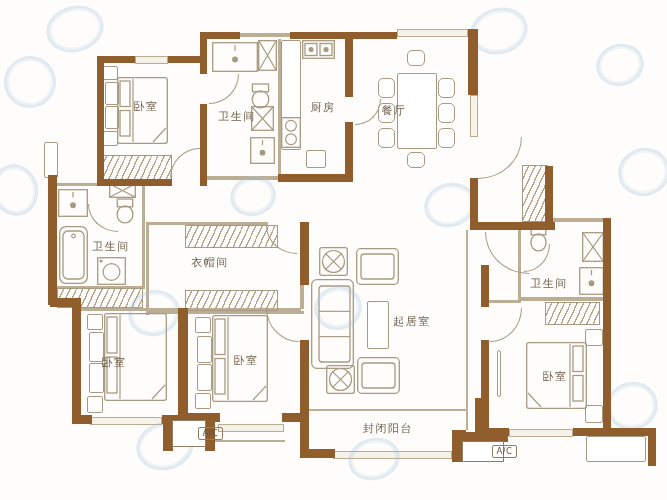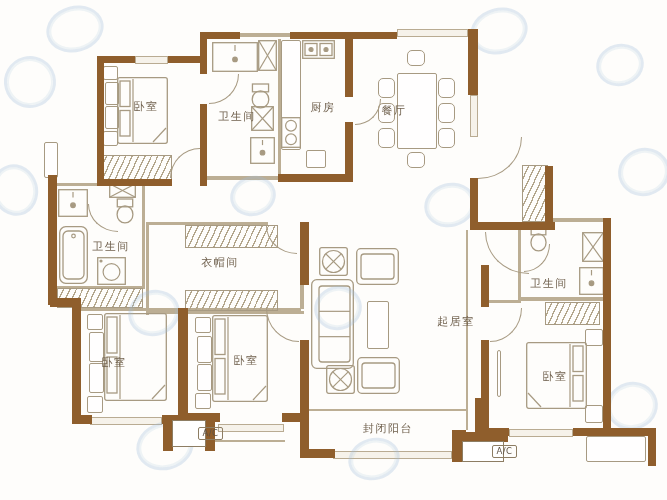--- a/index.html
+++ b/index.html
@@ -30,22 +30,22 @@
   }
   .ac-box span{
     border:1px solid #8d7d63;border-radius:2px;font-size:8.5px;line-height:1.3;
     padding:0 3px;color:#5d5143;letter-spacing:.5px;margin-left:43px;
   }
   .wm{position:absolute;border:3px solid rgba(158,190,219,.30);border-radius:50%;
     box-shadow:inset 0 0 0 2px rgba(158,190,219,.16);z-index:1;}
   
   #lb-b1{left:146px;top:106px}   #lb-bath1{left:237px;top:116px}
   #lb-kitchen{left:323px;top:107px} #lb-dining{left:394px;top:110px}
-  #lb-bath2{left:111px;top:246px}  #lb-cloak{left:220px;top:262px}
-  #lb-living{left:456px;top:321px} #lb-bath3{left:549px;top:283px}
+  #lb-bath2{left:111px;top:246px}  #lb-cloak{left:210px;top:262px}
+  #lb-living{left:412px;top:321px} #lb-bath3{left:549px;top:283px}
   #lb-b2{left:114px;top:362px}   #lb-b3{left:246px;top:360px}
   #lb-b4{left:555px;top:376px}   #lb-balcony{left:388px;top:428px}
   #ac-left{left:172px;top:420px;width:34px;height:27px}
   #ac-right{left:462px;top:441px;width:42px;height:21px}
 </style>
 </head>
 <body>
 
 <div id="plan">
   <div id="gfx">

